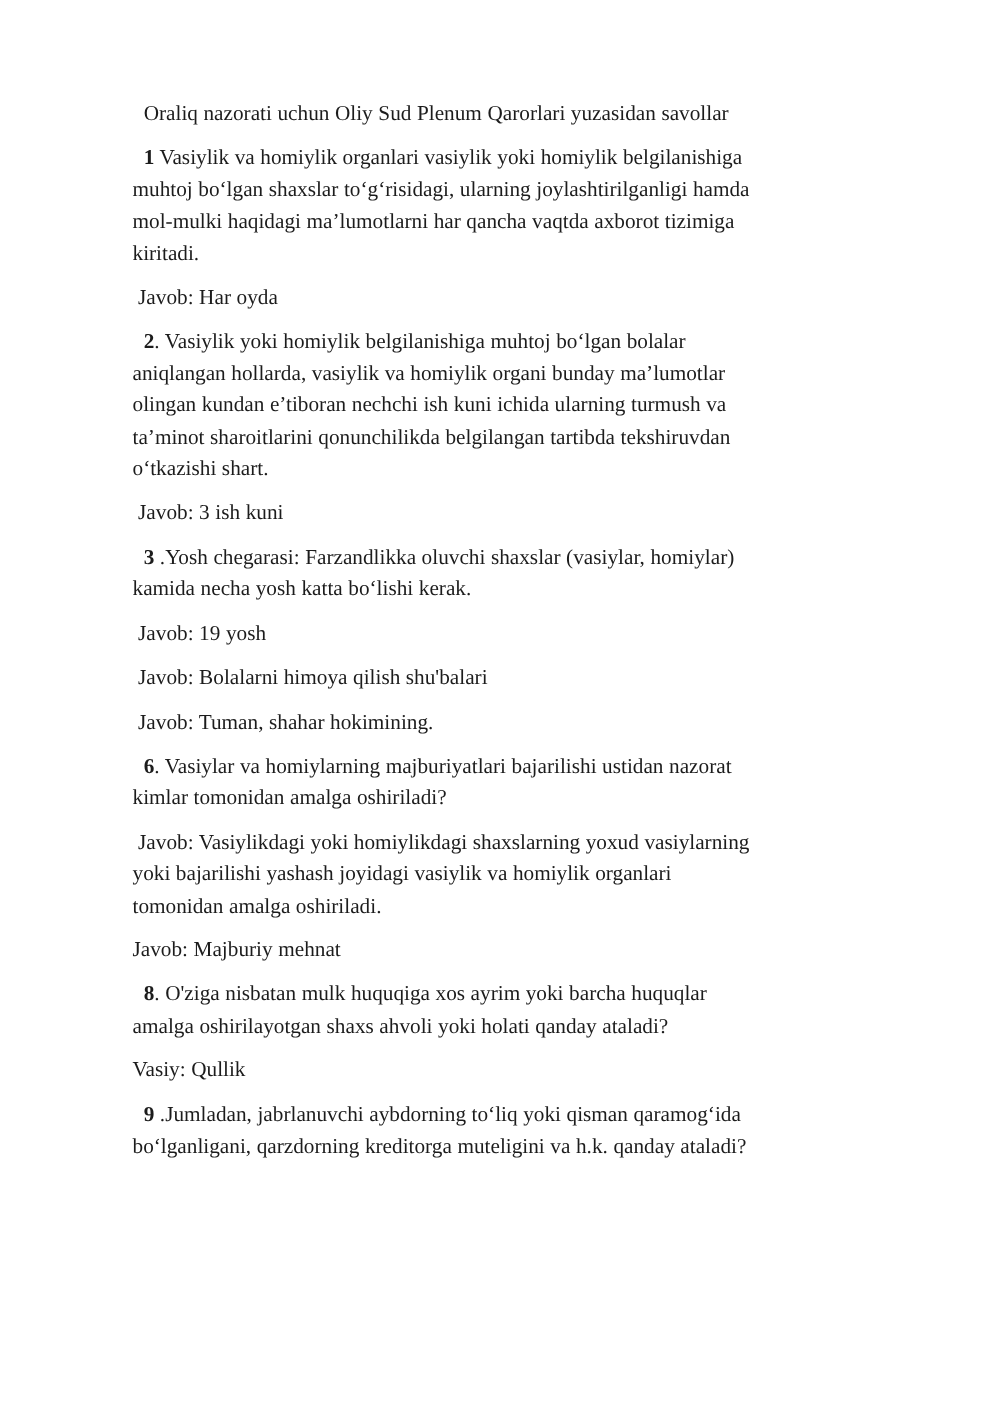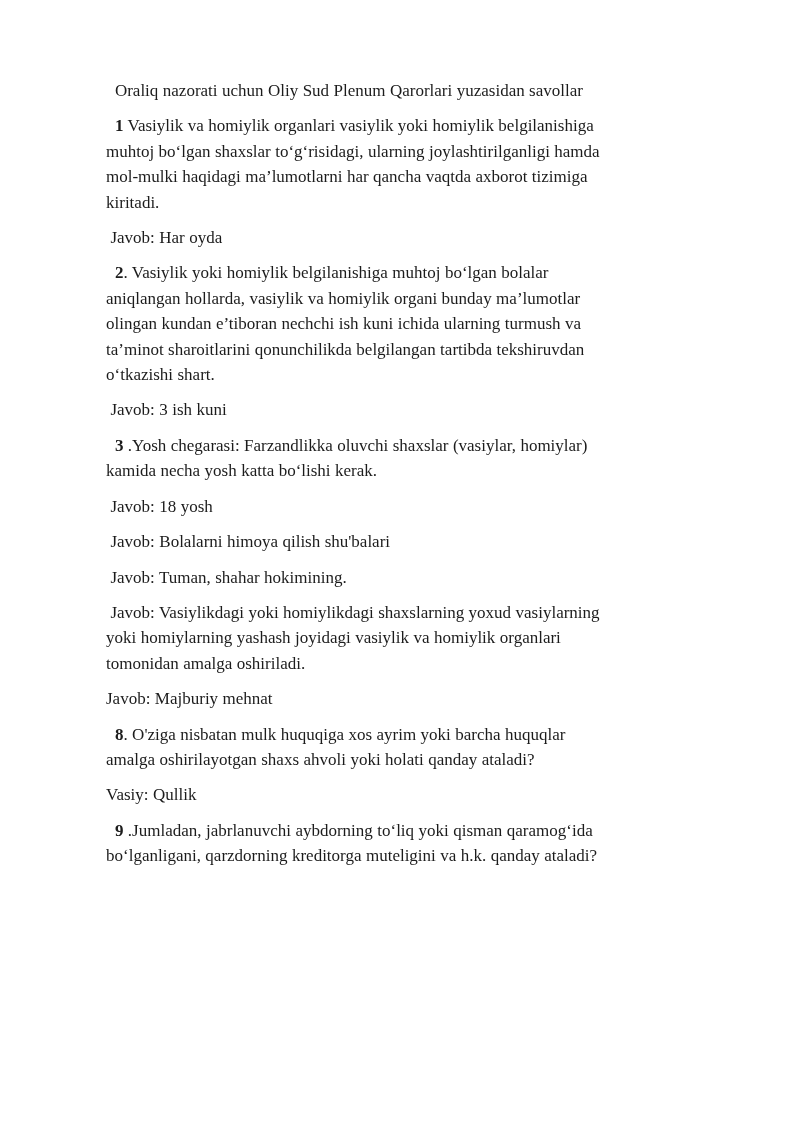--- a/index.html
+++ b/index.html
@@ -35,22 +35,23 @@
 
 <div class="page">
   <div class="doc-content">
     <p>  Oraliq nazorati uchun Oliy Sud Plenum Qarorlari yuzasidan savollar</p>
 
   <p>  <b>1</b> Vasiylik va homiylik organlari vasiylik yoki homiylik belgilanishiga muhtoj bo‘lgan shaxslar to‘g‘risidagi, ularning joylashtirilganligi hamda mol-mulki haqidagi ma’lumotlarni har qancha vaqtda axborot tizimiga kiritadi.</p>
       <p> Javob: Har oyda</p>
       <p>  <b>2</b>. Vasiylik yoki homiylik belgilanishiga muhtoj bo‘lgan bolalar aniqlangan hollarda, vasiylik va homiylik organi bunday ma’lumotlar olingan kundan e’tiboran nechchi ish kuni ichida ularning turmush va ta’minot sharoitlarini qonunchilikda belgilangan tartibda tekshiruvdan o‘tkazishi shart.</p>
       <p> Javob: 3 ish kuni</p>
       <p>  <b>3</b> .Yosh chegarasi: Farzandlikka oluvchi shaxslar (vasiylar, homiylar) kamida necha yosh katta bo‘lishi kerak.</p>
-      <p> Javob: 18 yosh</p>
+      <p> Javob: 19 yosh</p>
       <p> Javob: Bolalarni himoya qilish shu'balari</p>
       <p> Javob: Tuman, shahar hokimining.</p>
-      <p> Javob: Vasiylikdagi yoki homiylikdagi shaxslarning yoxud vasiylarning yoki homiylarning yashash joyidagi vasiylik va homiylik organlari tomonidan amalga oshiriladi.</p>
+      <p>  <b>6</b>. Vasiylar va homiylarning majburiyatlari bajarilishi ustidan nazorat kimlar tomonidan amalga oshiriladi?</p>
+      <p> Javob: Vasiylikdagi yoki homiylikdagi shaxslarning yoxud vasiylarning yoki bajarilishi yashash joyidagi vasiylik va homiylik organlari tomonidan amalga oshiriladi.</p>
       <p>Javob: Majburiy mehnat</p>
       <p>  <b>8</b>. O'ziga nisbatan mulk huquqiga xos ayrim yoki barcha huquqlar amalga oshirilayotgan shaxs ahvoli yoki holati qanday ataladi?</p>
       <p>Vasiy: Qullik</p>
       <p>  <b>9</b> .Jumladan, jabrlanuvchi aybdorning to‘liq yoki qisman qaramog‘ida bo‘lganligani, qarzdorning kreditorga muteligini va h.k. qanday ataladi?</p>
     </div>
 </div>
 
 </body></html>

